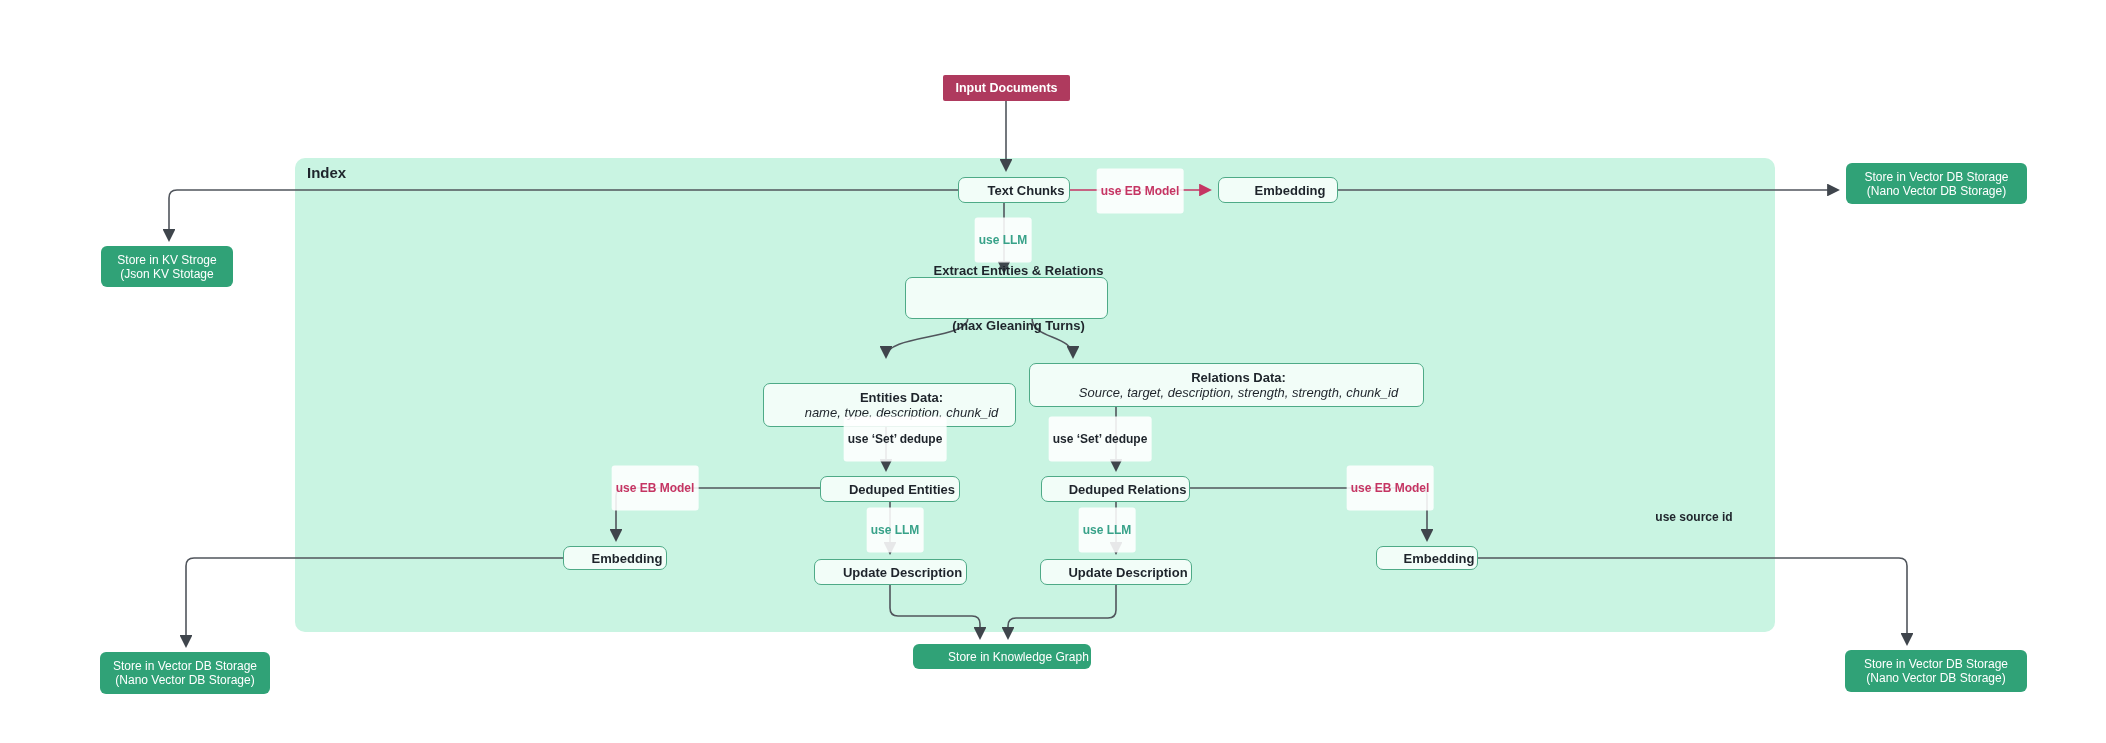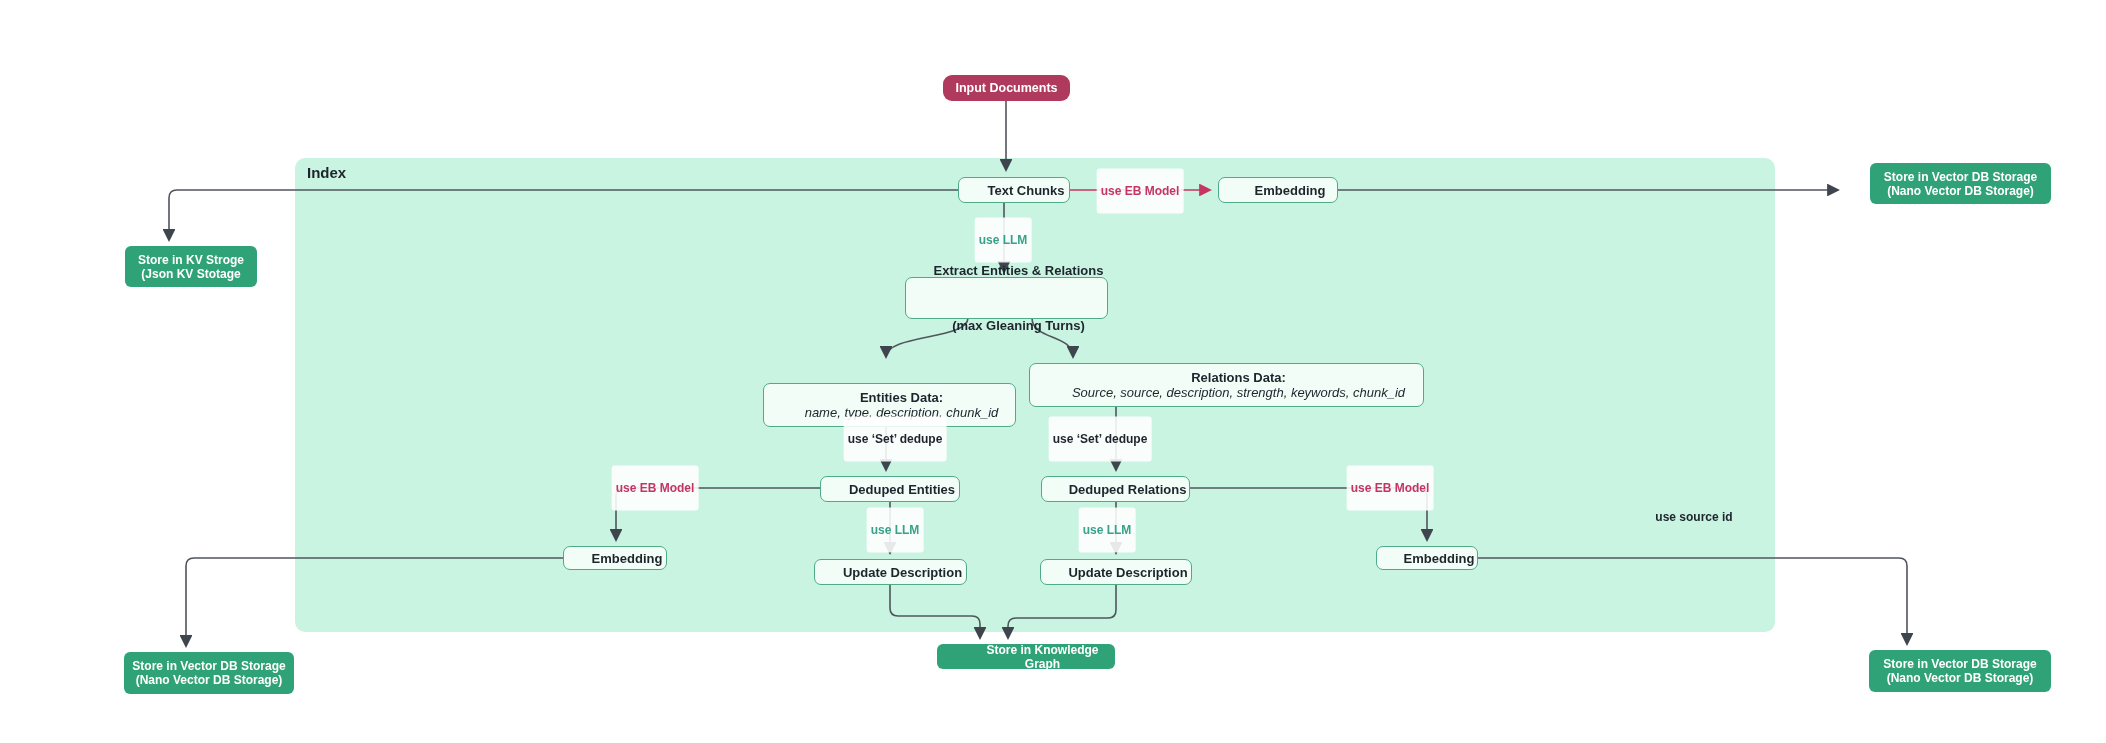--- a/index.html
+++ b/index.html
@@ -30,29 +30,28 @@
     text-align:right;line-height:15px;
     box-sizing:border-box;
     padding-left:24px;
   }
   .node .italic{font-style:italic;font-weight:normal;font-size:13px;}
   .store{
     position:absolute;
     background:#30a277;
     border-radius:6px;
     display:flex;flex-direction:column;align-items:center;justify-content:center;
-    color:#ffffff;font-size:12px;font-weight:bold;
+    color:#ffffff;font-size:12px;font-weight:normal;
     text-align:center;line-height:14px;
     box-sizing:border-box;
-    margin-left:24px;
   }
   .crimson{
     position:absolute;
     background:#af3a5e;
-    border-radius:9px;
+    border-radius:2px;
     display:flex;align-items:center;justify-content:center;
     color:#ffffff;font-size:12.5px;font-weight:bold;
     box-sizing:border-box;
   }
   .edge-label{
     position:absolute;
     transform:translate(-50%,-50%);
     font-size:12px;font-weight:bold;
     background:rgba(255,255,255,0.88);
     padding:16px 4px;border-radius:3px;
@@ -127,21 +126,21 @@
     <span>(max Gleaning Turns)</span>
   </div>
 
   <div class="node" style="left:763px;top:363px;width:253px;height:44px;margin-top:20px;">
     <span>Entities Data:</span>
     <span class="italic">name, type, description, chunk_id</span>
   </div>
 
   <div class="node" style="left:1029px;top:363px;width:395px;height:44px;">
     <span>Relations Data:</span>
-    <span class="italic">Source, source, description, strength, keywords, chunk_id</span>
+    <span class="italic">Source, target, description, strength, strength, chunk_id</span>
   </div>
 
   <div class="node" style="left:820px;top:476px;width:140px;height:26px;">
     <span>Deduped Entities</span>
   </div>
 
   <div class="node" style="left:1041px;top:476px;width:149px;height:26px;">
     <span>Deduped Relations</span>
   </div>
 

